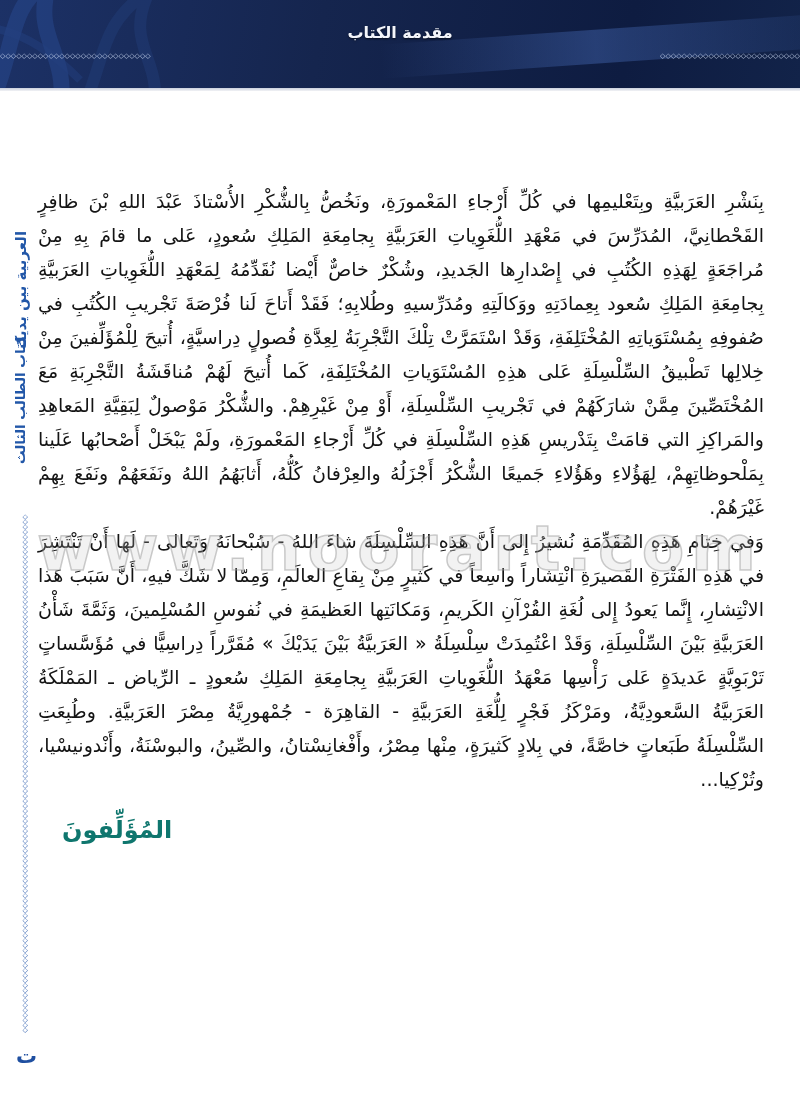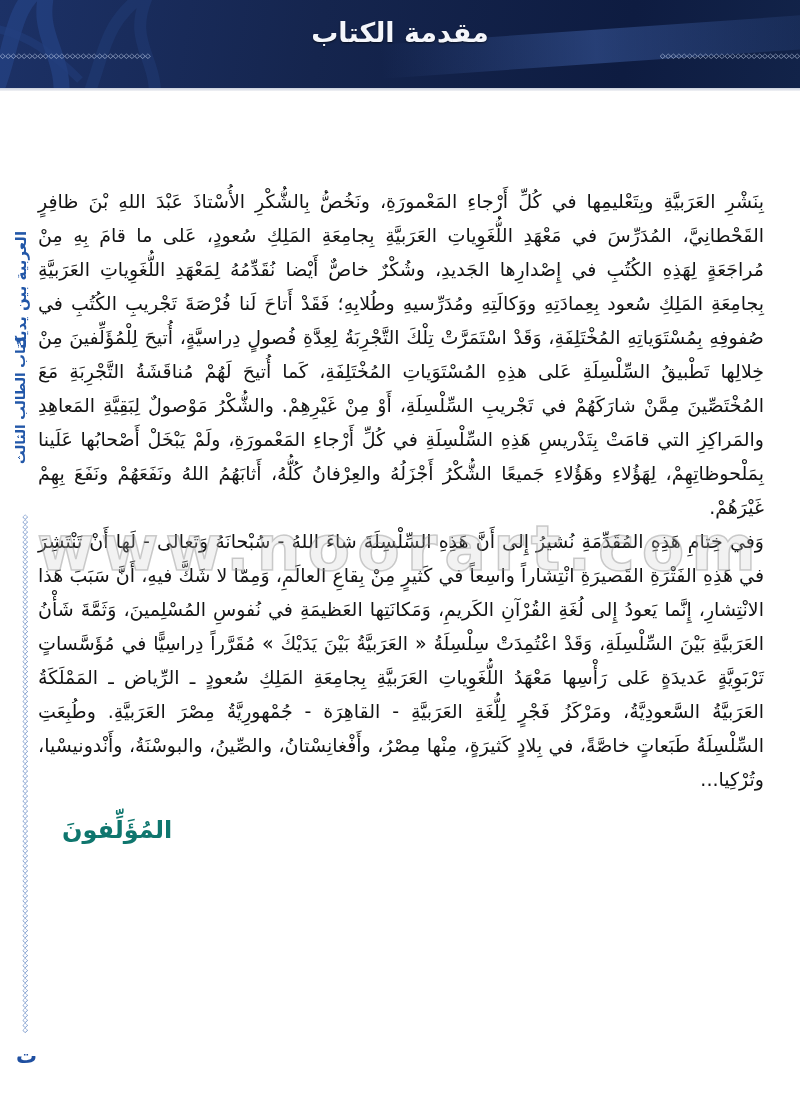--- a/index.html
+++ b/index.html
@@ -17,21 +17,21 @@
     pointer-events:none;
   }
   .banner-streak{
     position:absolute;right:-60px;top:28px;width:480px;height:34px;
     background:linear-gradient(90deg,rgba(60,100,180,0) 0%,rgba(78,118,200,.38) 45%,rgba(60,100,180,.05) 100%);
     transform:rotate(-4deg);pointer-events:none;
   }
   .banner-title{
     position:absolute;top:0;left:0;width:100%;height:64px;
     display:flex;align-items:center;justify-content:center;
-    color:#f4f6fb;font-size:27px;font-weight:bold;letter-spacing:1px;
+    color:#f4f6fb;font-size:16px;font-weight:bold;letter-spacing:1px;
     text-shadow:0 1px 2px rgba(0,0,0,.6);direction:rtl;
   }
   .chain{
     position:absolute;top:53px;font-size:7px;line-height:7px;letter-spacing:0;
     color:rgba(205,217,242,.85);white-space:nowrap;overflow:hidden;
   }
   .chain-left{left:0;width:156px;}
   .chain-right{right:0;width:144px;text-align:right;}
   .banner-edge{
     position:absolute;top:88px;left:0;width:800px;height:3px;

